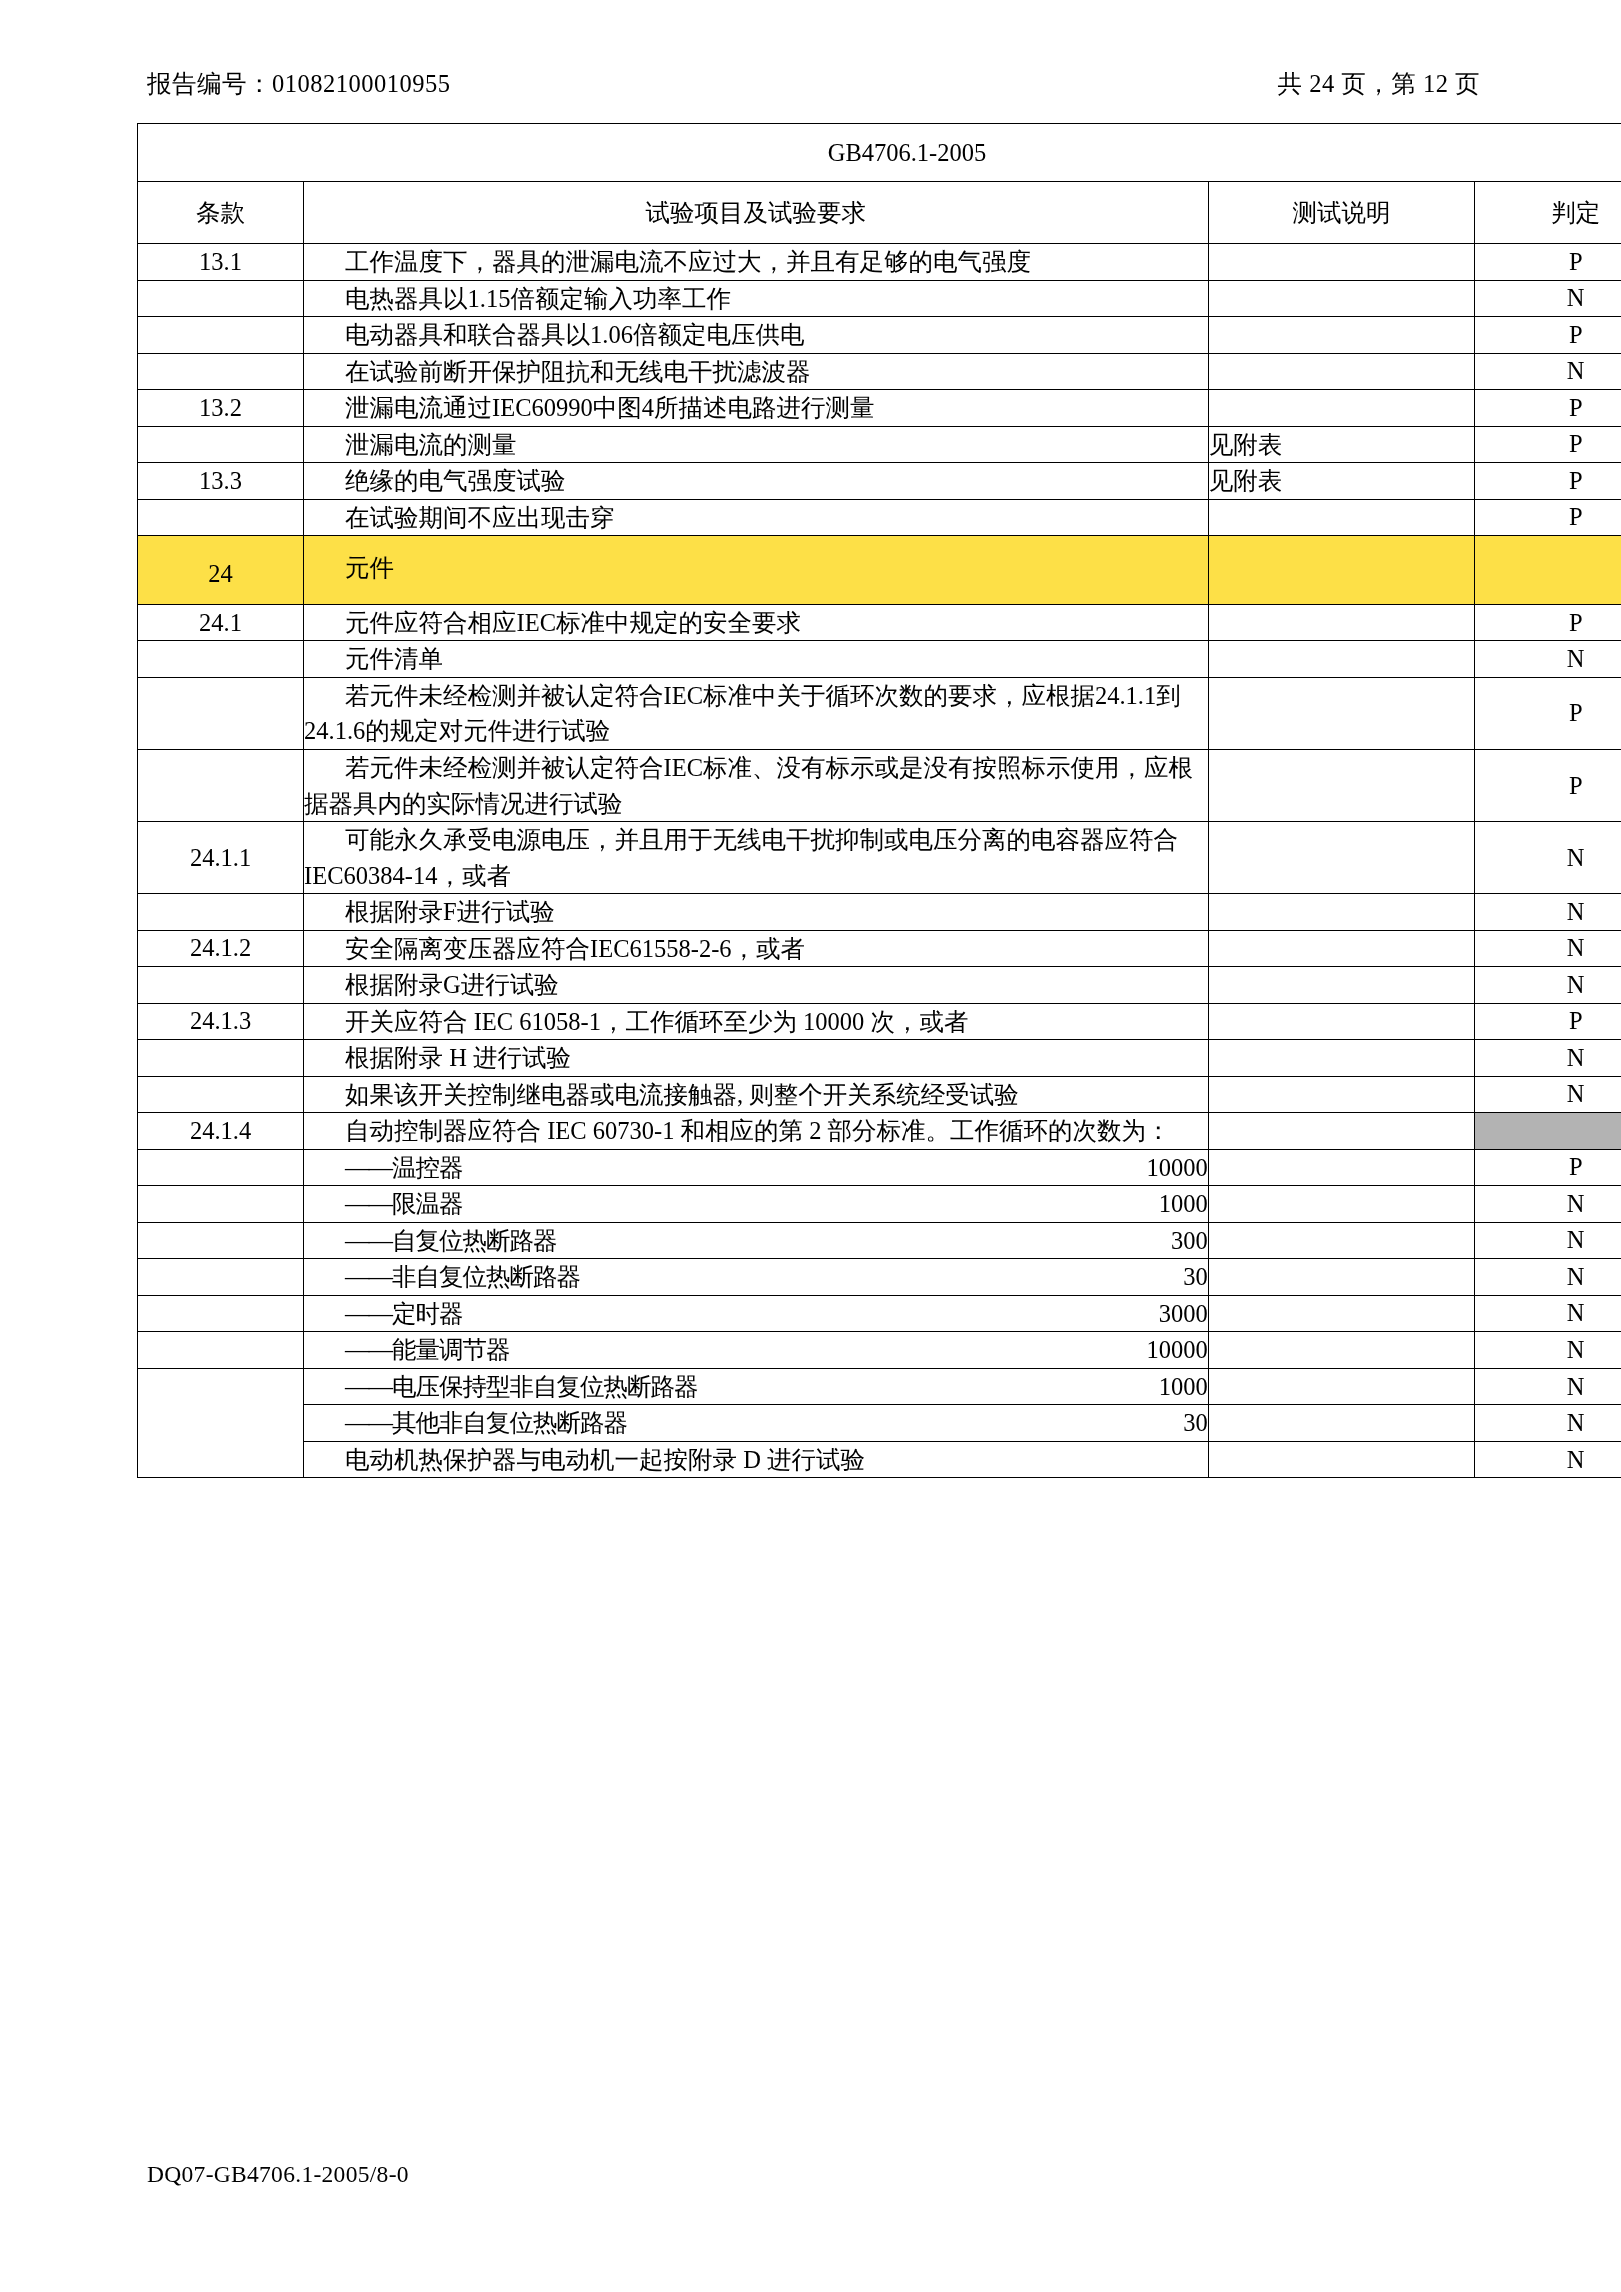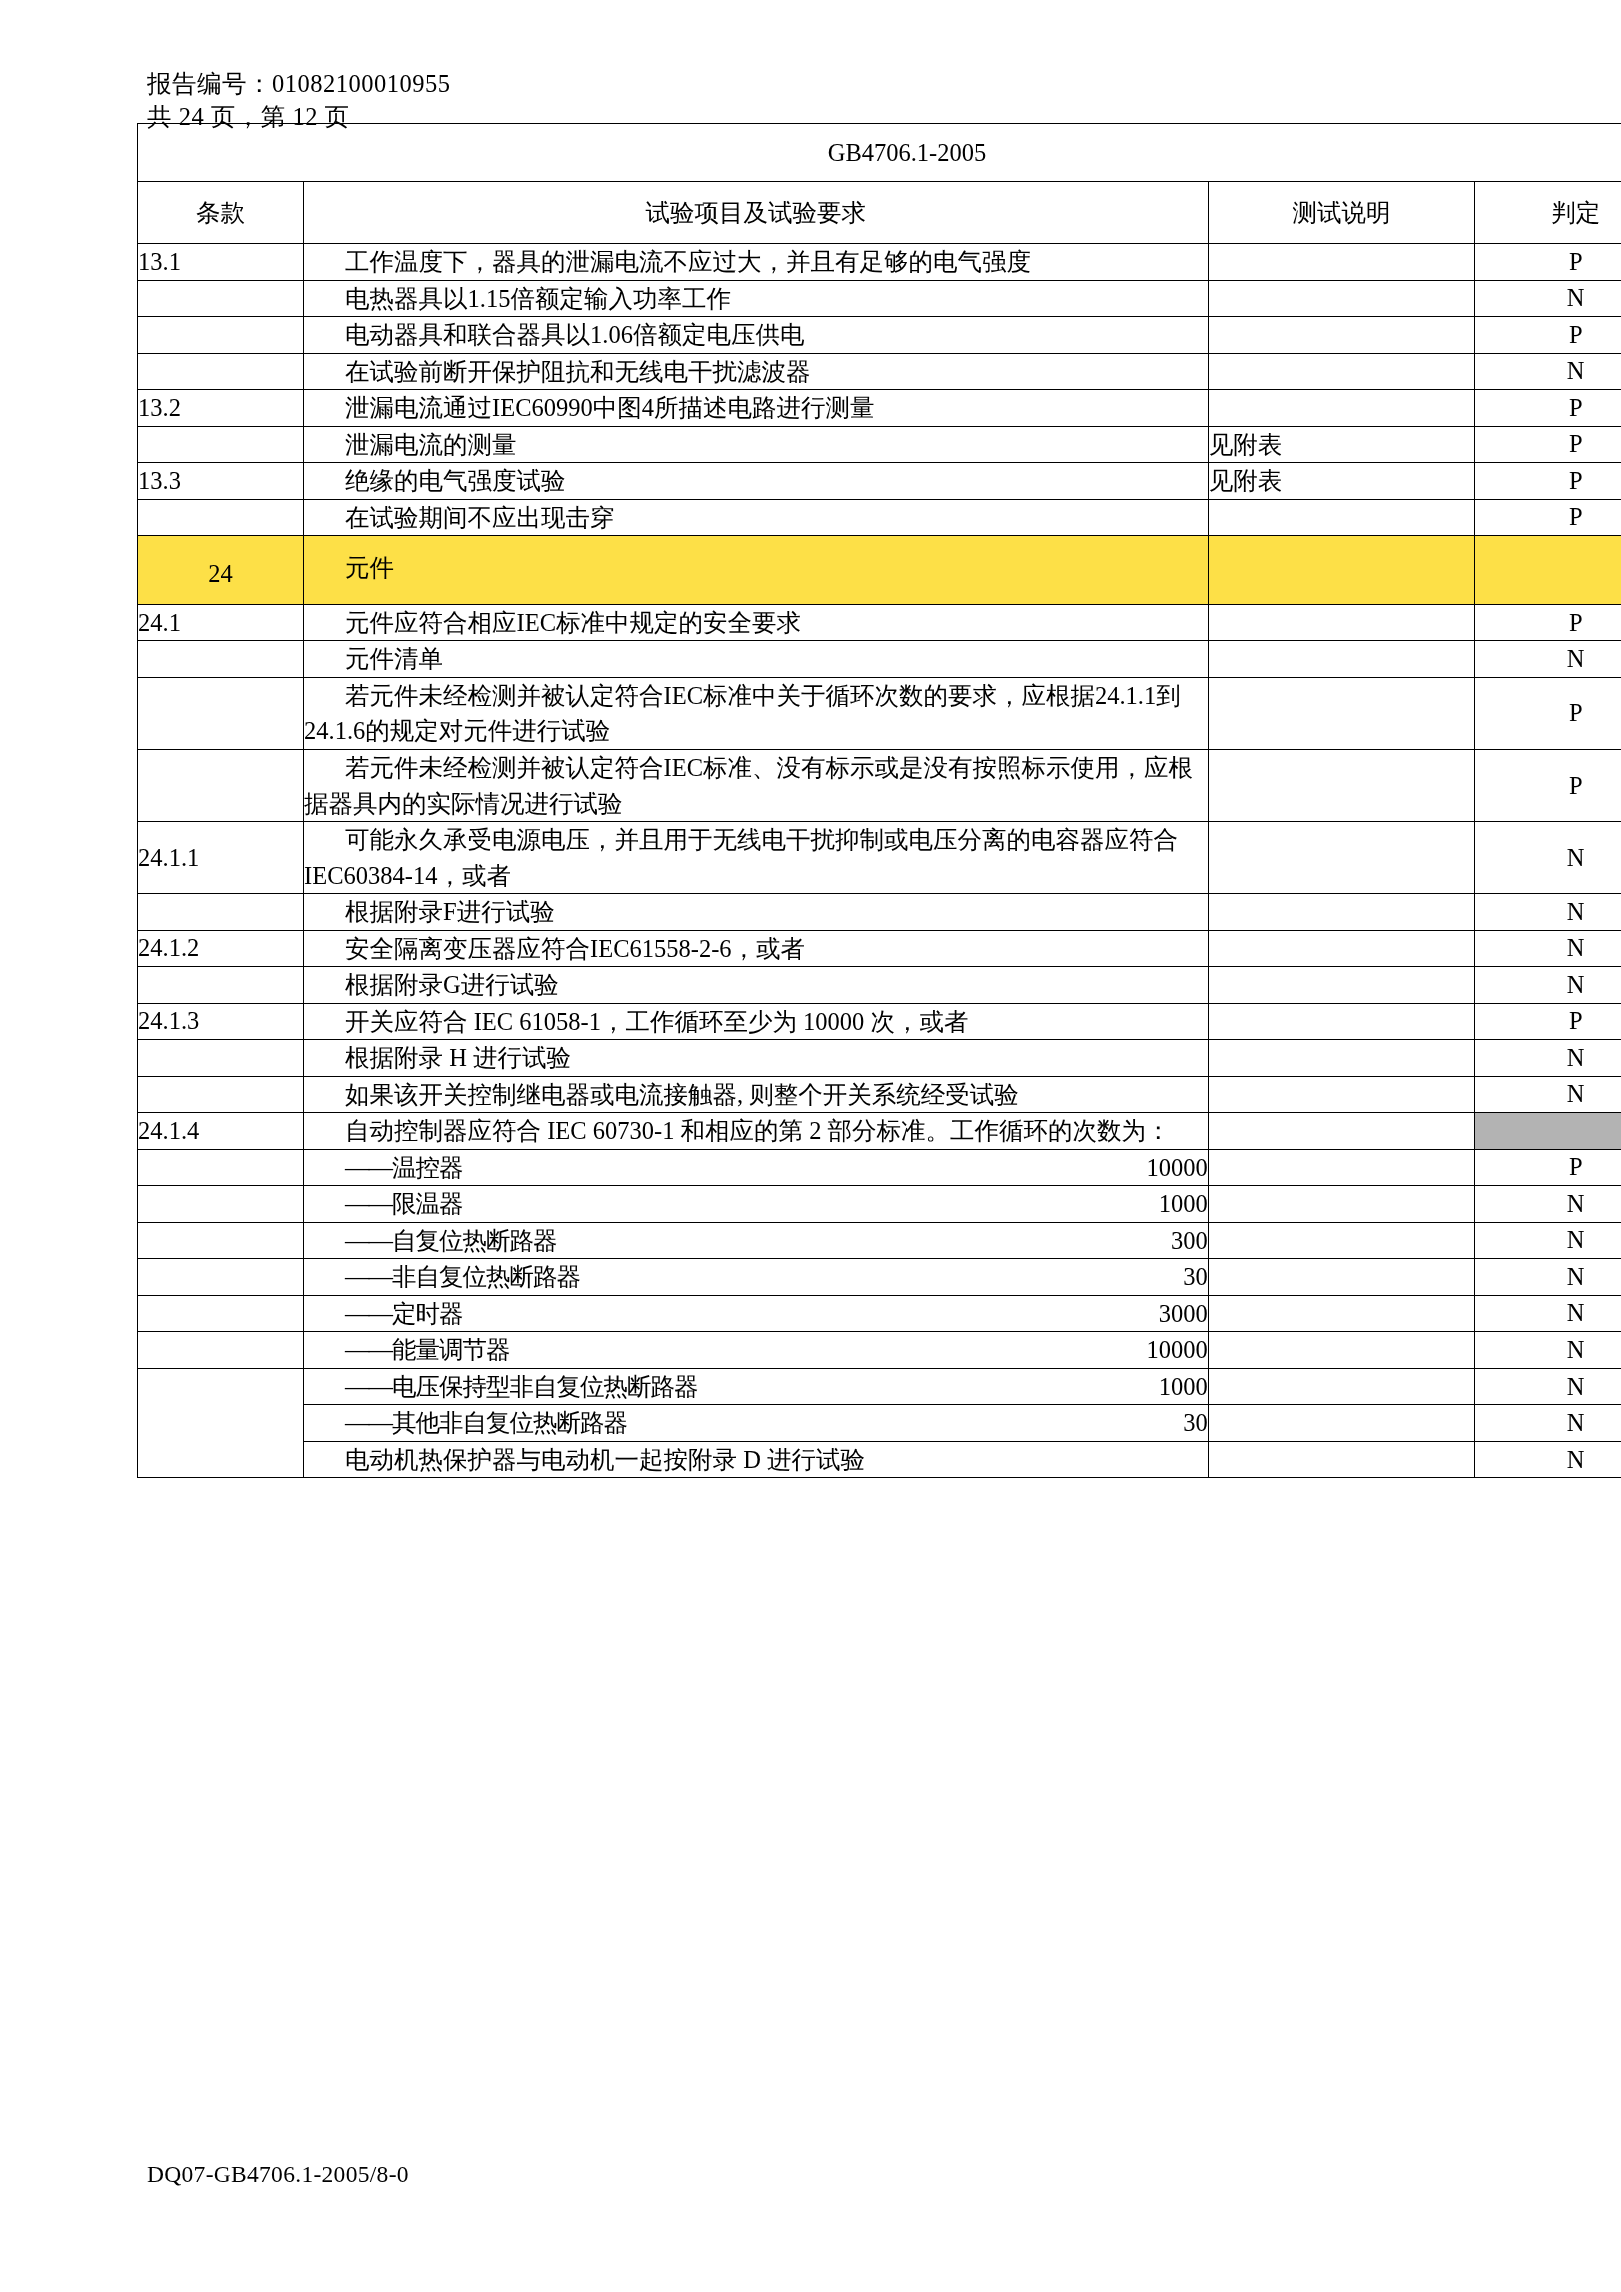--- a/index.html
+++ b/index.html
@@ -25,21 +25,20 @@
   .header {
     position: absolute;
     left: 147px;
     top: 67px;
     width: 1333px;
     display: flex;
     justify-content: space-between;
     align-items: baseline;
     font-size: 24.5px;
     letter-spacing: 0.5px;
-    flex-direction: column;
   }
   .header-left { white-space: nowrap; }
   .header-right { white-space: nowrap; }
 
   .table-wrap {
     position: absolute;
     left: 137px;
     top: 123px;
     width: 1540px;
   }
@@ -64,21 +63,21 @@
     text-align: center;
     height: 61px;
     font-size: 24.5px;
   }
   .c-clause { width: 145px; }
   .c-item   { width: 790px; }
   .c-note   { width: 233px; }
   .c-verdict{ width: 176px; }
 
   td.clause {
-    text-align: left;
+    text-align: center;
     font-size: 24.5px;
     vertical-align: top;
     padding-top: 13.7px;
   }
   td.item {
     padding: 10.8px 13.7px 10.8px 17.6px;
     line-height: 1.45;
     font-size: 24.5px;
     text-align: left;
   }

